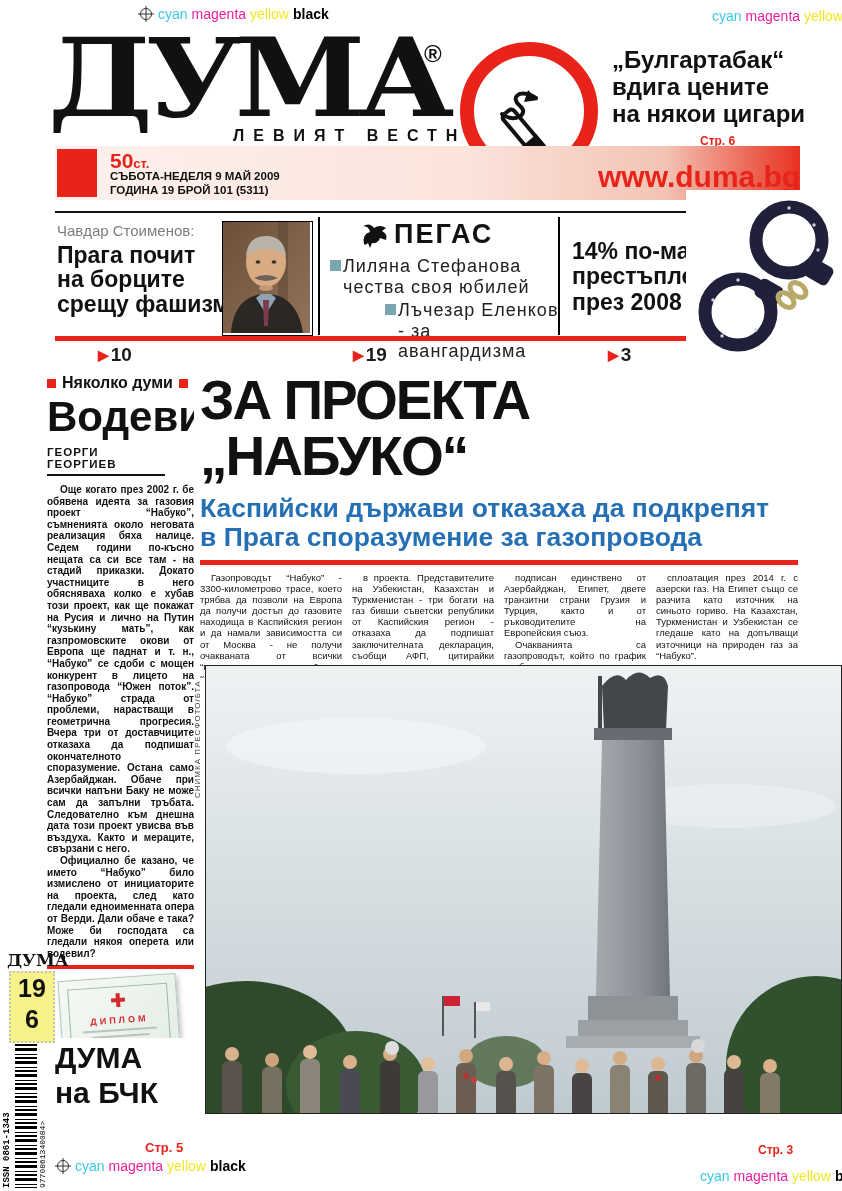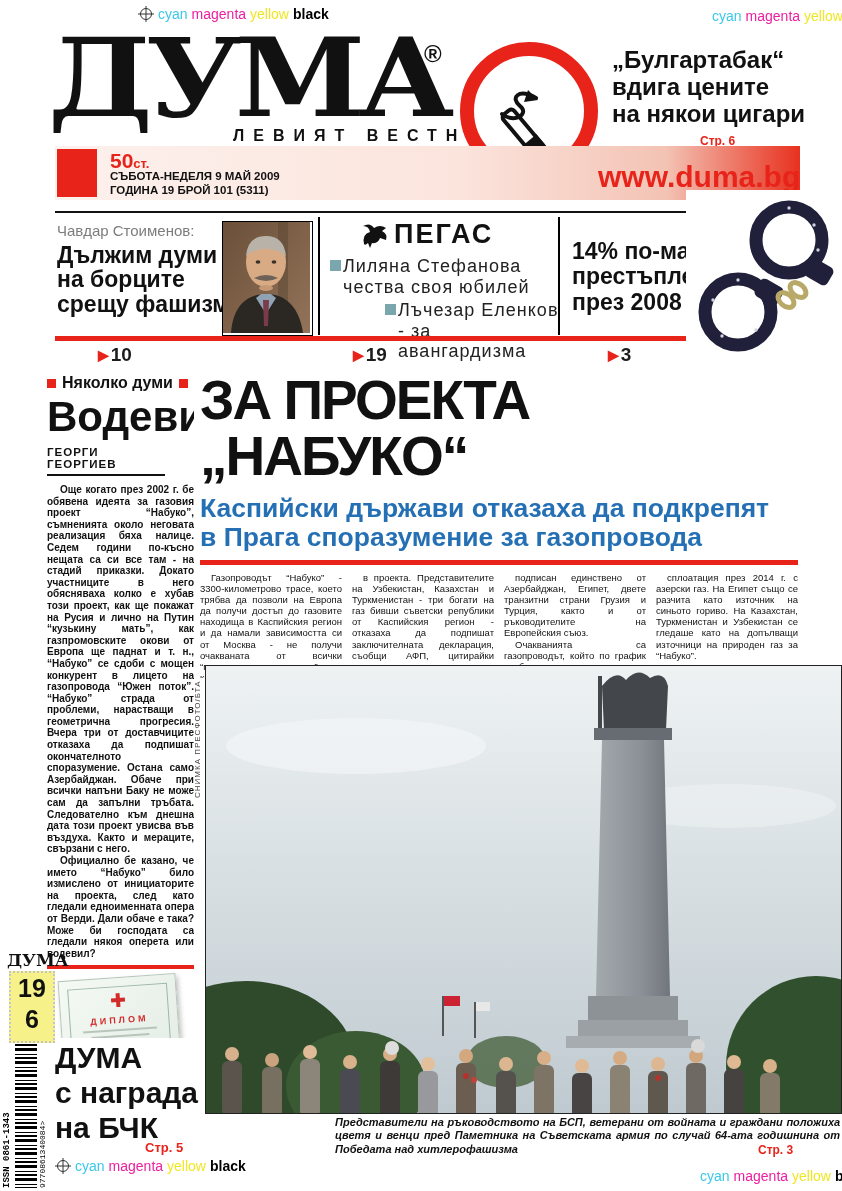--- a/index.html
+++ b/index.html
@@ -152,21 +152,21 @@
   <div class="abs infobar"></div>
   <div class="abs redsq"></div>
   <div class="abs price"><span>50</span><span class="minor">ст.</span></div>
   <div class="abs dateline">СЪБОТА-НЕДЕЛЯ 9 МАЙ 2009</div>
   <div class="abs issueline">ГОДИНА 19 БРОЙ 101 (5311)</div>
   <div class="abs website">www.duma.bg</div>
 
   <div class="abs strip-topline"></div>
   <div class="abs t-kicker">Чавдар Стоименов:</div>
   <div class="abs t-title">
-    <div>Дължим думи</div>
+    <div>Прага почит</div>
     <div>на борците</div>
     <div>срещу фашизма</div>
   </div>
   <div class="abs portrait">
     <svg width="87" height="111" viewBox="0 0 87 111">
       <defs>
           <linearGradient id="pbg" x1="0" y1="0" x2="1" y2="1">
             <stop offset="0" stop-color="#6b4f38"></stop>
             <stop offset="1" stop-color="#93745a"></stop>
           </linearGradient>
@@ -268,21 +268,20 @@
         
         
         
         
       </div>
     </div>
   </div>
 
   <div class="abs award">
     <div>ДУМА</div>
-    <div>с награда</div>
     <div>на БЧК</div>
   </div>
   <div class="abs award-page">Стр. 5</div>
 
   <div class="abs duma-small">ДУМА</div>
   <div class="abs stamp">
     <div>19</div>
     <div>6</div>
   </div>
   <div class="abs barcode-wrap">
@@ -420,21 +419,20 @@
             <rect x="-2" y="15" width="20" height="46" rx="6" fill="#837a6a"></rect>
           </g>
         <circle cx="186" cy="382" r="7" fill="#dddddd"></circle>
           <circle cx="492" cy="380" r="7" fill="#d9d9d9"></circle>
         <circle cx="260" cy="410" r="3" fill="#b3342e"></circle>
           <circle cx="268" cy="414" r="3" fill="#c2423a"></circle>
           <circle cx="452" cy="412" r="3" fill="#b3342e"></circle>
       </g>
     </svg>
   </div>
-  <div class="abs caption">Представители на ръководството на БСП, ветерани от войната и граждани положиха цветя и венци пред Паметника на Съветската армия по случай 64-ата годишнина от Победата над хитлерофашизма</div>
   <div class="abs cap-page">Стр. 3</div>
 
   <div class="abs regmark" style="left:55px;top:1158px;">
     <svg width="16" height="16" viewBox="0 0 16 16">
         <circle cx="8" cy="8" r="5.5" fill="none" stroke="#333"></circle>
         <line x1="8" y1="0" x2="8" y2="16" stroke="#333"></line>
         <line x1="0" y1="8" x2="16" y2="8" stroke="#333"></line>
       </svg>
     <span class="lbl-cyan">cyan</span>
       <span class="lbl-magenta">magenta</span>

